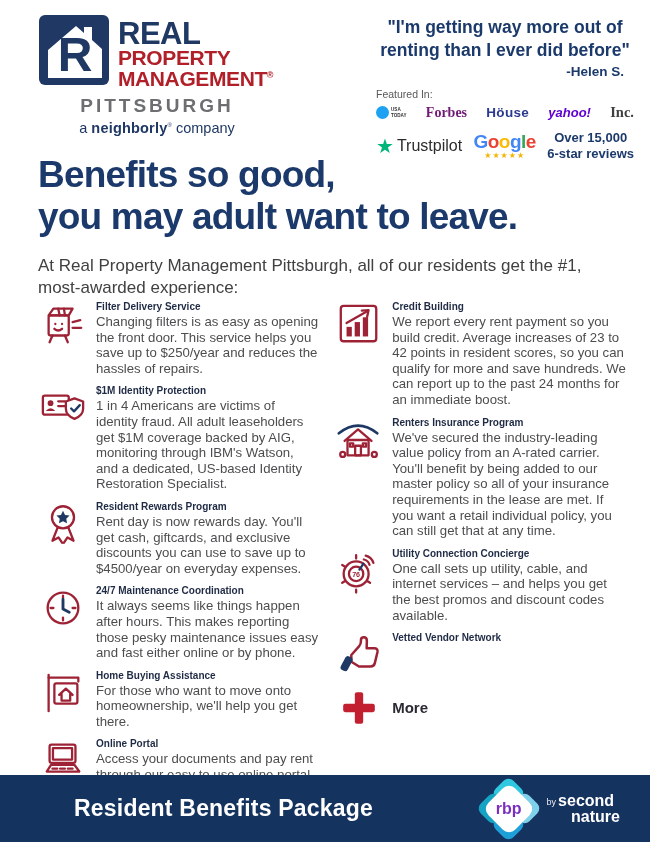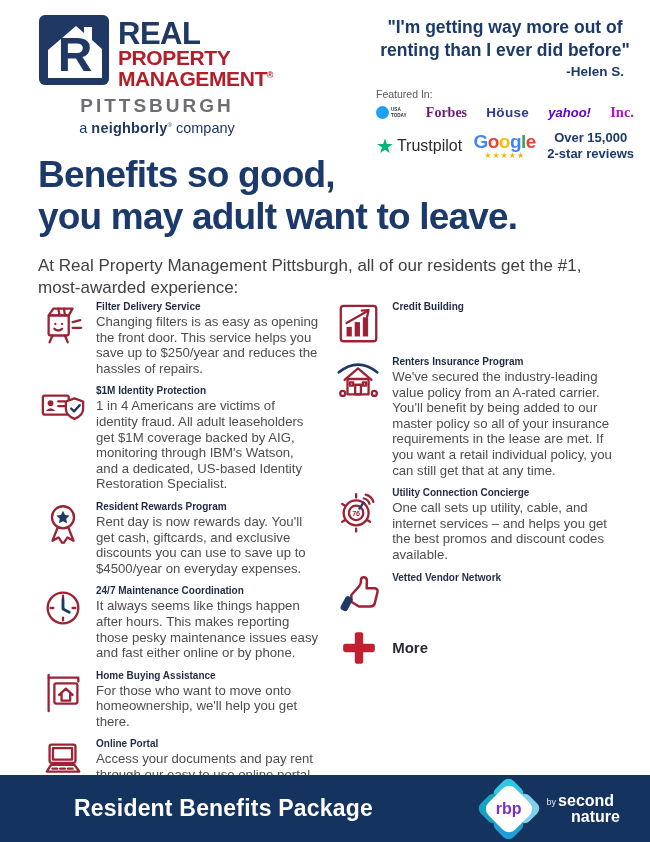--- a/index.html
+++ b/index.html
@@ -24,21 +24,21 @@
   .quote{font-size:17.5px;font-weight:700;color:#1b3a6b;line-height:1.32;text-align:center;}
   .attrib{text-align:right;font-weight:700;color:#1b3a6b;font-size:13.5px;margin-top:2px;padding-right:10px;}
   .featured-label{margin-top:9px;font-size:10.5px;color:#58595b;}
   .logos{display:flex;align-items:center;justify-content:space-between;margin-top:4px;}
   .usatoday{display:flex;align-items:center;gap:2px;}
   .ut-circle{width:13px;height:13px;border-radius:50%;background:#1da1f2;}
   .ut-text{font-size:4.6px;font-weight:700;color:#333;line-height:1.15;}
   .forbes{font-family:"Liberation Serif",serif;font-weight:700;font-size:14px;color:#701a75;}
   .house{font-weight:800;font-size:13.5px;color:#2b3990;letter-spacing:.3px;}
   .yahoo{font-weight:700;font-style:italic;font-size:13px;color:#6001d2;}
-  .inc{font-family:"Liberation Serif",serif;font-weight:700;font-size:14.5px;color:#a21caf;}
+  .inc{font-family:"Liberation Serif",serif;font-weight:700;font-size:14.5px;color:#404040;}
   .reviews{display:flex;align-items:center;justify-content:space-between;margin-top:9px;}
   .trustpilot{display:flex;align-items:center;gap:3px;}
   .tp-star{color:#00b67a;font-size:20px;line-height:1;}
   .tp-text{font-size:16px;color:#2b2b2b;}
   .google{display:flex;flex-direction:column;align-items:center;line-height:1;}
   .g-word{font-size:19px;font-weight:700;letter-spacing:-.5px;}
   .g-stars{font-size:8px;color:#f4b400;letter-spacing:1px;margin-top:1px;}
   .over{font-size:13px;font-weight:700;color:#1b3a6b;text-align:center;line-height:1.2;}
 
   
@@ -132,21 +132,21 @@
         <span class="tp-text">Trustpilot</span>
       </span>
       <span class="google">
         <span class="g-word">
           <span style="color:#4285F4">G</span><span style="color:#EA4335">o</span><span style="color:#FBBC05">o</span><span style="color:#4285F4">g</span><span style="color:#34A853">l</span><span style="color:#EA4335">e</span>
         </span>
         <span class="g-stars">★★★★★</span>
       </span>
       <span class="over">
         <div>Over 15,000</div>
-        <div>2-star reviews</div>
+        <div>6-star reviews</div>
       </span>
     </div>
   </div>
 
   <div class="hero">
     <h1 class="headline">
       <div>Benefits so good,</div>
       <div>you may adult want to leave.</div>
     </h1>
     <p class="intro">At Real Property Management Pittsburgh, all of our residents get the #1, most-awarded experience:</p>
@@ -261,20 +261,21 @@
             <rect x="5" y="5" width="37" height="37" rx="3"></rect>
             <rect x="11" y="27" width="5.5" height="10" fill="#9e2235" stroke="none"></rect>
             <rect x="19.5" y="22" width="5.5" height="15" fill="#9e2235" stroke="none"></rect>
             <rect x="28" y="17" width="5.5" height="20" fill="#9e2235" stroke="none"></rect>
             <path d="M11 23 L33 10.5"></path>
             <path d="M27 10 L34 9.5 L32.5 16.5"></path>
           </svg>
         </div>
         <div class="btext">
           <h3>Credit Building</h3>
+          <p>We report every rent payment so you build credit. Average increases of 23 to 42 points in resident scores, so you can qualify for more and save hundreds. We can report up to the past 24 months for an immediate boost.</p>
         </div>
       </div>
 
       <div class="benefit">
         <div class="bicon">
           <svg width="46" height="46" viewBox="0 0 48 48" fill="none" stroke="#9e2235" stroke-width="2.4" stroke-linecap="round" stroke-linejoin="round">
             <path d="M3 17 Q23 1 43 17" stroke="#1f3864" stroke-width="2.8"></path>
             <path d="M9 25 L23 13 L37 25"></path>
             <rect x="12" y="24" width="22" height="16"></rect>
             <rect x="20" y="30" width="6" height="10"></rect>

